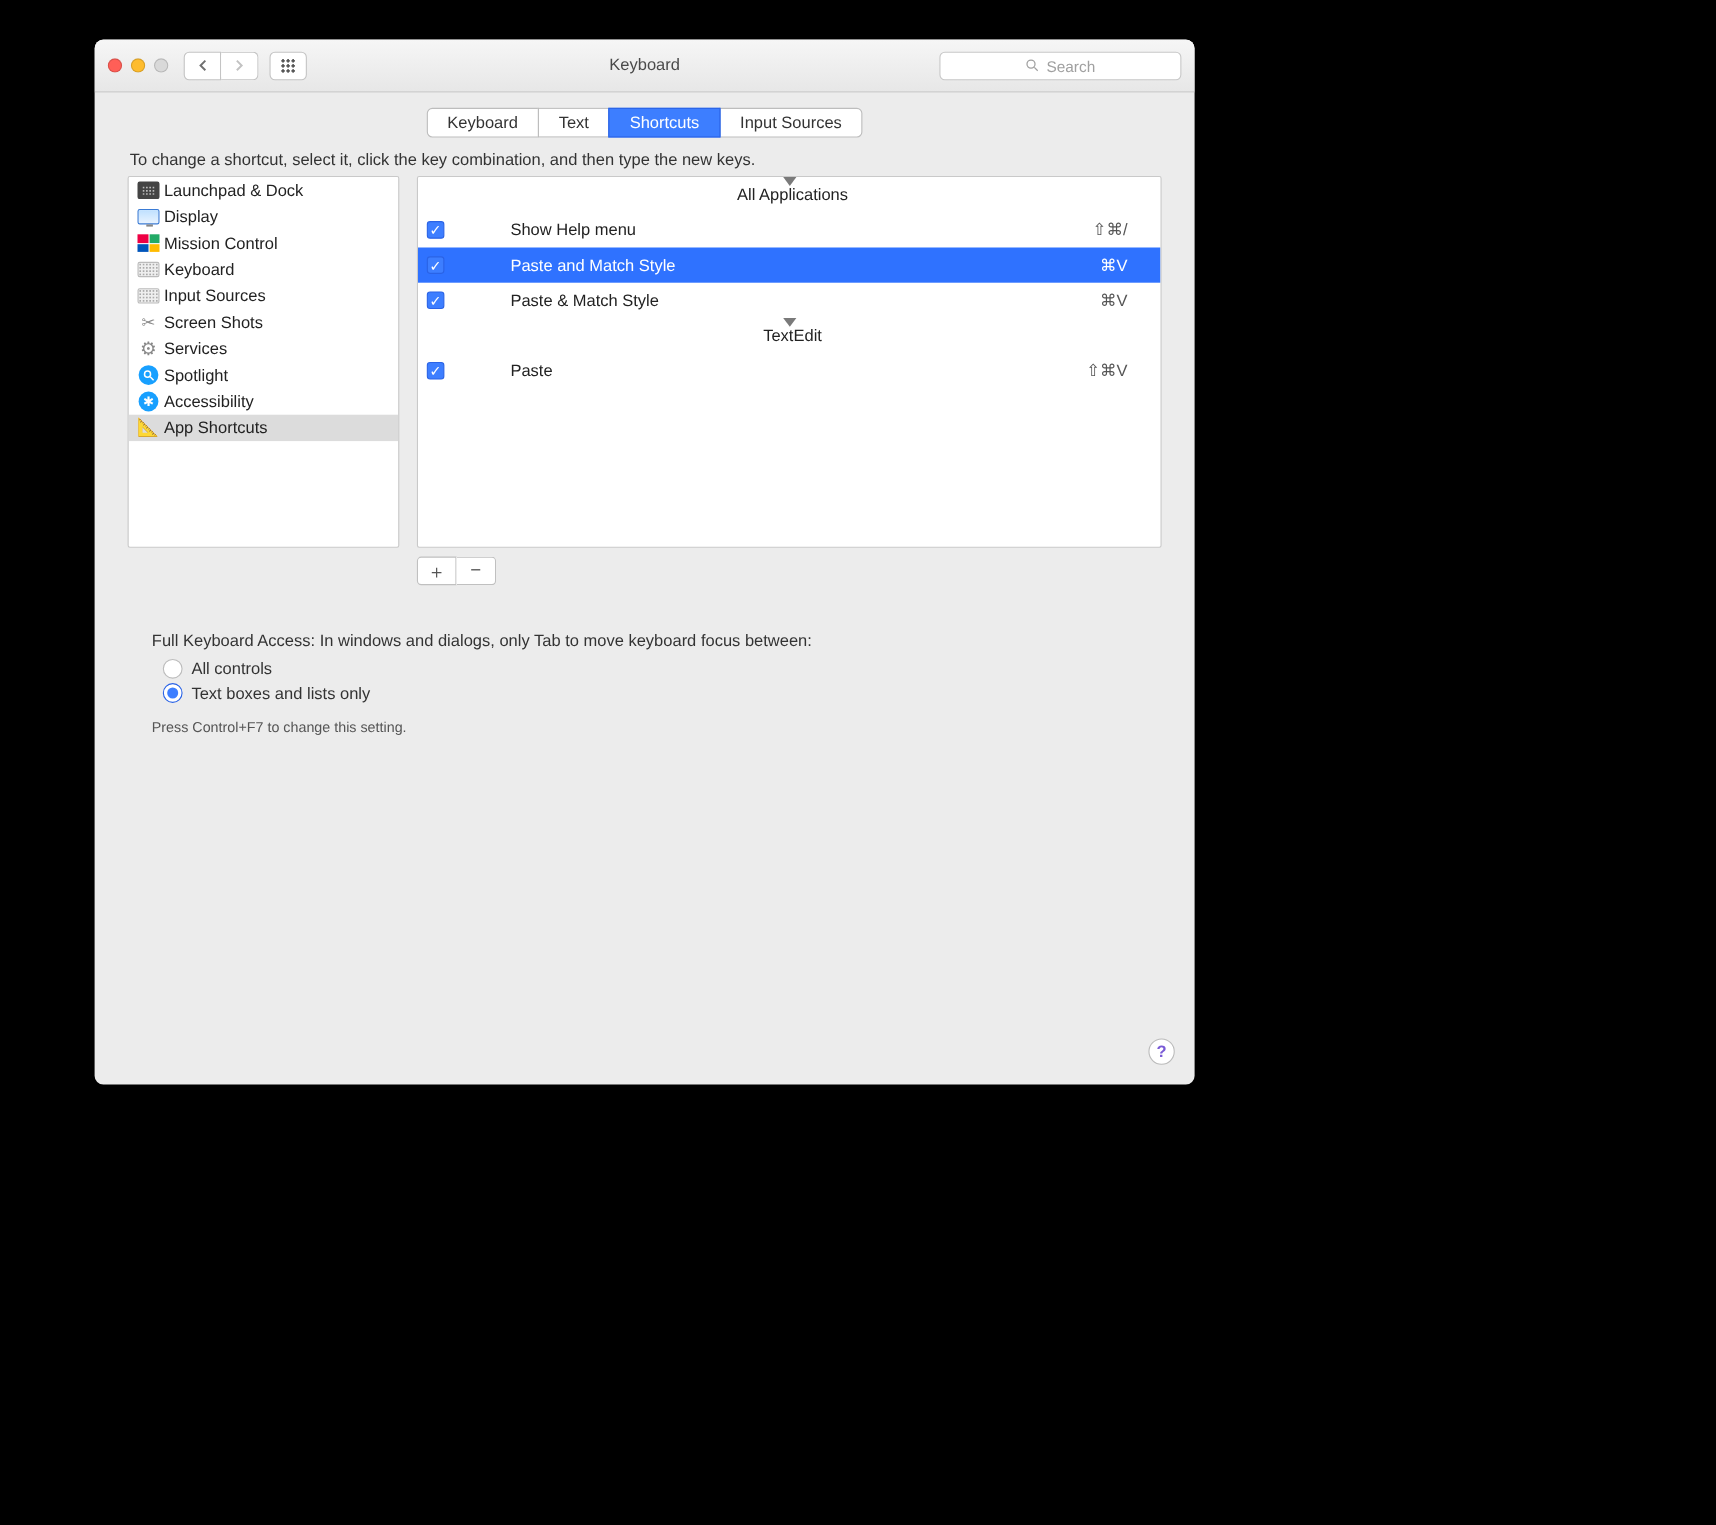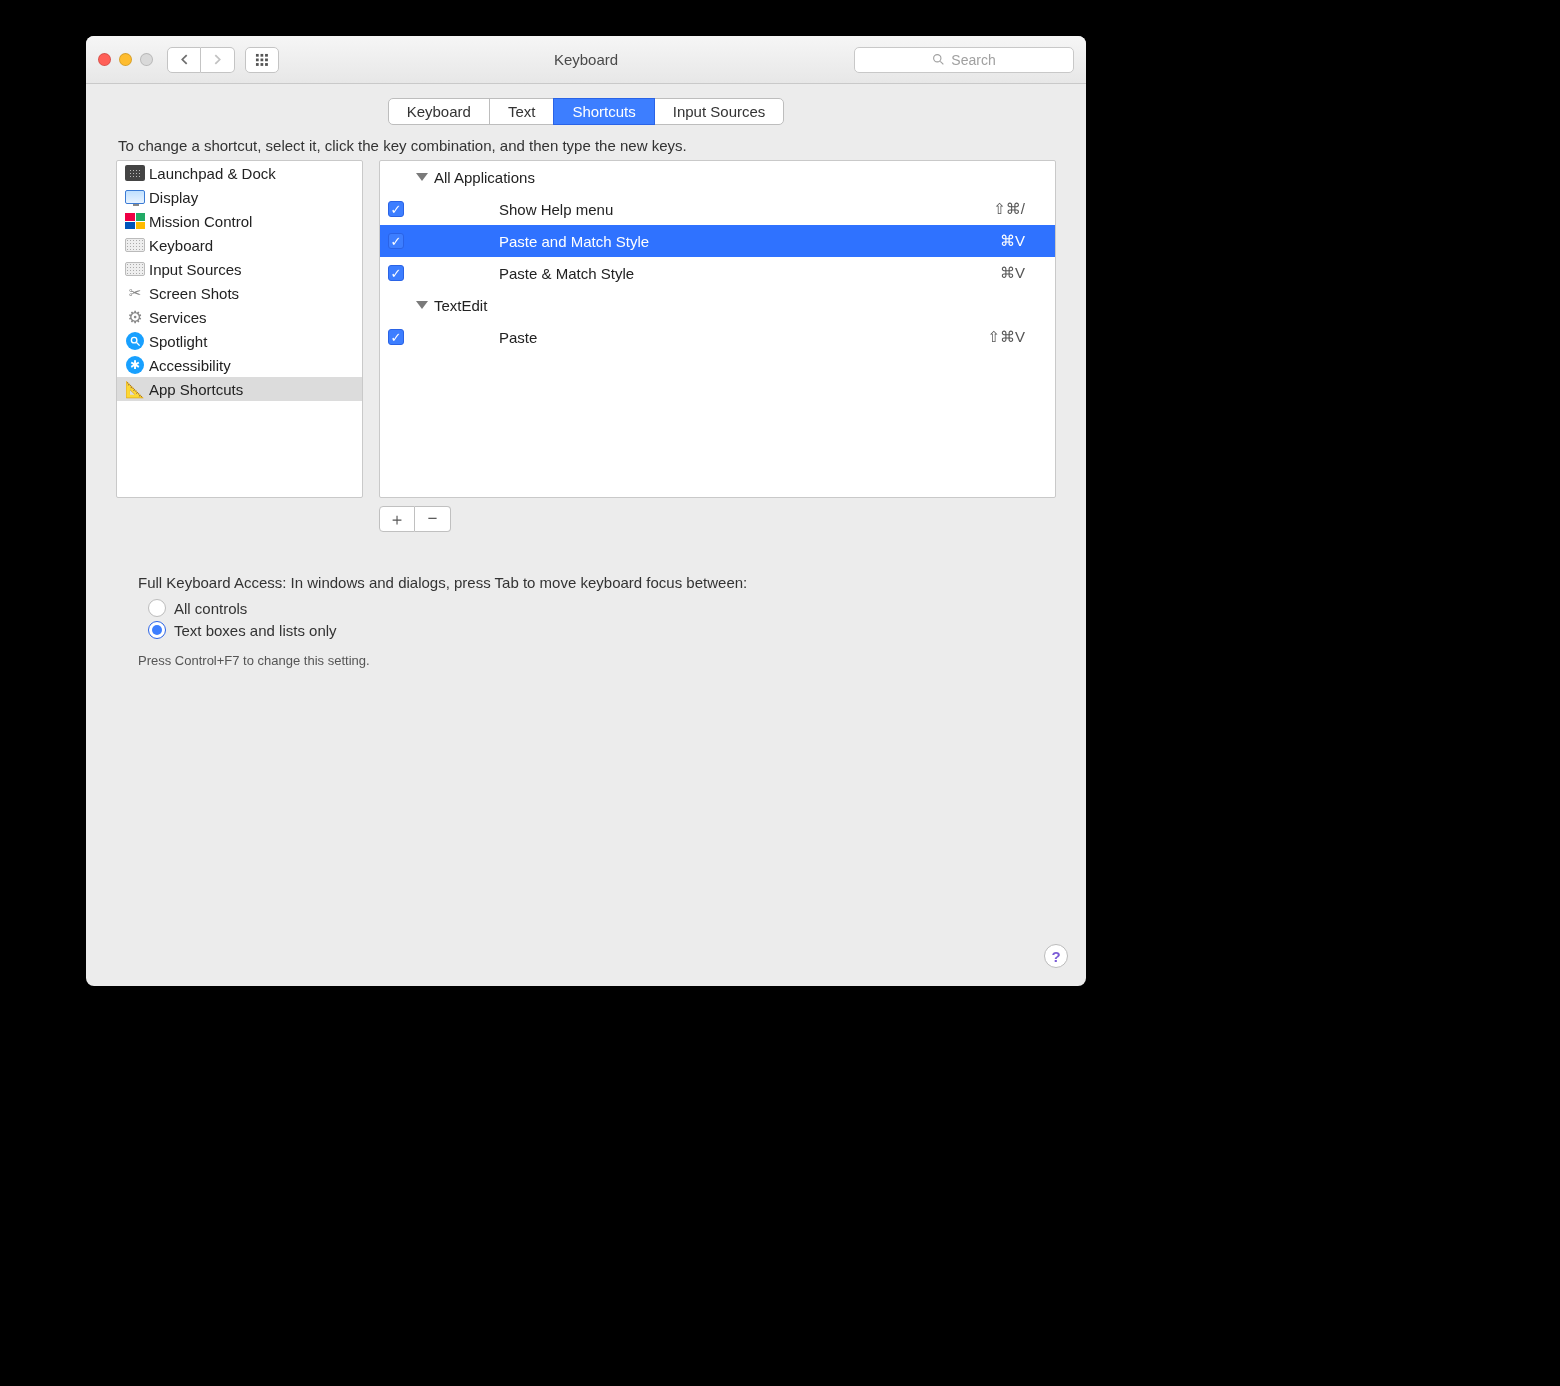--- a/index.html
+++ b/index.html
@@ -58,22 +58,22 @@
   .mainpane{flex:1;height:338px;}
 
   .cat{
     display:flex;align-items:center;gap:4px;padding:3px 8px;font-size:15px;color:#222;
   }
   .cat.selected{background:#dcdcdc;}
   .cat-icon{width:20px;height:18px;display:inline-flex;align-items:center;justify-content:center;border-radius:3px;}
 
   .tree-row{display:flex;align-items:center;font-size:15px;color:#222;height:32px;padding-right:30px;}
   .tree-row .arrow{width:0;height:0;border-left:6px solid transparent;border-right:6px solid transparent;border-top:8px solid #7a7a7a;margin:0 6px 0 0;}
-  .tree-row.group{padding-left:36px;}
-  .tree-row.item{padding-left:0;gap:35px;}
+  .tree-row.group{padding-left:36px;flex-direction:column;}
+  .tree-row.item{padding-left:0;}
   .tree-row.item .chk{margin:0 10px 0 8px;}
   .tree-row .name{flex:1;padding-left:0;}
   .tree-row.item .name{padding-left:50px;}
   .tree-row .keys{color:#555;font-size:15px;letter-spacing:0;}
   .tree-row.sel{background:#2f72ff;color:#fff;}
   .tree-row.sel .keys{color:#fff;}
   .chk{width:16px;height:16px;border-radius:3px;border:1px solid #bcbcbc;background:#fff;display:inline-flex;align-items:center;justify-content:center;}
   .chk.on{background:#3d7eff;border-color:#2a63e6;}
   .chk.on::after{content:"✓";color:#fff;font-size:13px;line-height:1;}
 
@@ -247,21 +247,21 @@
             <span class="keys">⇧⌘V</span>
           </div>
         </div>
     </div>
 
     <div class="pm">
       <div class="pmbtn">＋</div>
       <div class="pmbtn">−</div>
     </div>
 
-    <div class="fka">Full Keyboard Access: In windows and dialogs, press Tab to move keyboard focus between:</div>
+    <div class="fka">Full Keyboard Access: In windows and dialogs, only Tab to move keyboard focus between:</div>
     <div class="radios" id="radios">
         <div class="radio-row">
           <span class="radio "></span>
           <span>All controls</span>
         </div>
         <div class="radio-row">
           <span class="radio on"></span>
           <span>Text boxes and lists only</span>
         </div>
       </div>

